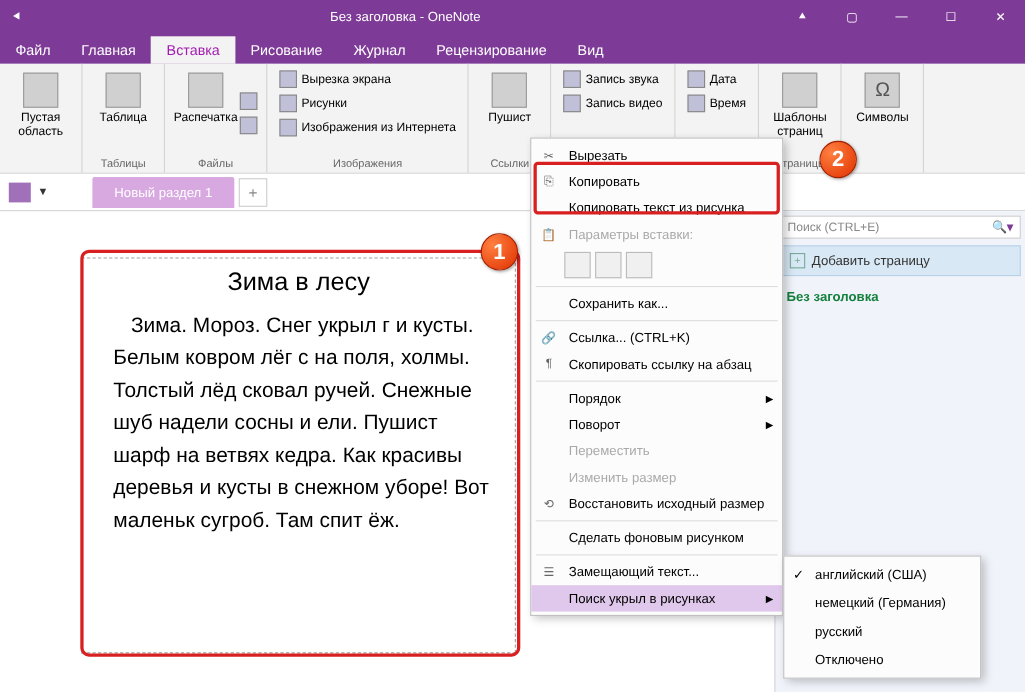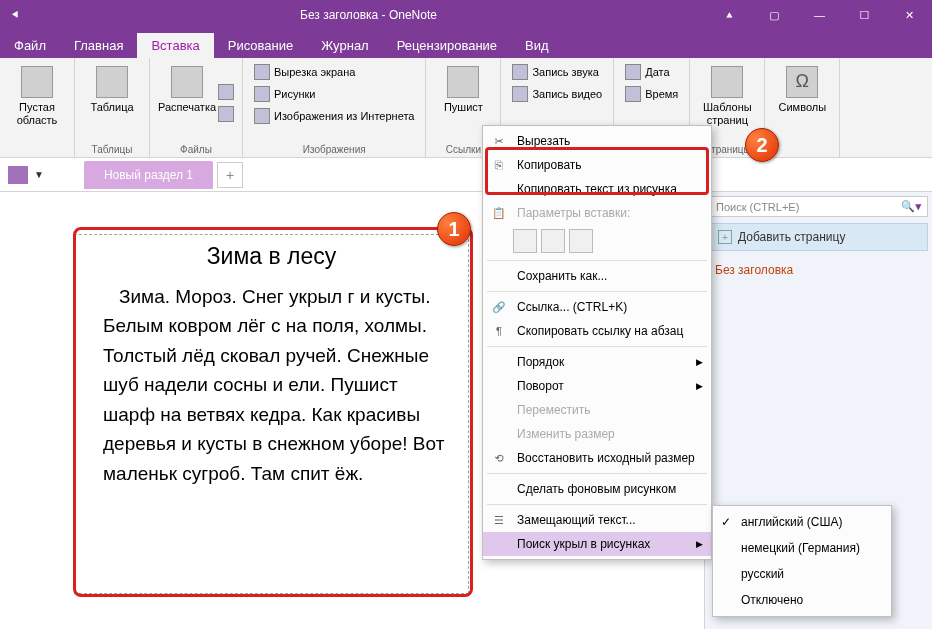--- a/index.html
+++ b/index.html
@@ -30,21 +30,21 @@
 .nb-icon { width: 20px; height: 18px; background: #a070b8; display: inline-block; }
 .section-tab { background: #d8a8e0; color: #fff; font-size: 12px; padding: 7px 20px; border-radius: 2px 2px 0 0; margin-left: 28px; }
 .section-add { width: 26px; height: 26px; display: flex; align-items: center; justify-content: center; font-size: 14px; color: #888; border: 1px solid #ccc; margin-left: 4px; }
 
 .main { position: relative; display: flex; height: calc(629px - 30px - 28px - 100px - 34px); }
 .canvas { flex: 1; position: relative; padding: 30px 40px; overflow: hidden; }
 .pages-panel { width: 228px; border-left: 1px solid #d4d4d4; background: #f0f4fa; display: flex; flex-direction: column; }
 .search-box { background: #fff; border: 1px solid #ccc; margin: 4px; padding: 3px 6px; font-size: 11px; color: #888; display: flex; align-items: center; }
 .search-box .mag { margin-left: auto; color: #7d3a96; font-weight: bold; }
 .add-page { background: #d8e8f5; padding: 6px 8px; font-size: 12px; color: #333; display: flex; align-items: center; gap: 6px; border: 1px solid #b8d0e8; margin: 2px 4px; }
-.page-item { padding: 10px 10px; font-size: 12px; color: #c2410c; }
+.page-item { padding: 10px 10px; font-size: 12px; color: #15803d; font-weight: bold; }
 
 .image-frame { position: absolute; left: 74px; top: 42px; width: 395px; height: 360px; border: 1px dashed #a0a0a0; background: #fff; }
 .img-title { font-size: 23px; font-weight: 400; text-align: center; margin: 8px 0 12px; }
 .img-body { font-size: 19px; line-height: 1.55; padding: 0 14px 0 28px; text-indent: 16px; }
 
 .red-outline { position: absolute; border: 3px solid #d82020; border-radius: 8px; }
 .marker { position: absolute; width: 34px; height: 34px; background: radial-gradient(circle at 30% 30%, #ff8040, #e03000); border-radius: 50%; color: #fff; font-size: 20px; font-weight: bold; display: flex; align-items: center; justify-content: center; box-shadow: 1px 1px 3px rgba(0,0,0,0.4); border: 1px solid #a02000; }
 
 .context-menu { position: absolute; background: #fcfcfc; border: 1px solid #c0c0c0; box-shadow: 3px 3px 8px rgba(0,0,0,0.25); font-size: 12px; padding: 3px 0; }
 .cm-item { padding: 5px 28px 5px 34px; display: flex; align-items: center; gap: 8px; position: relative; white-space: nowrap; }

